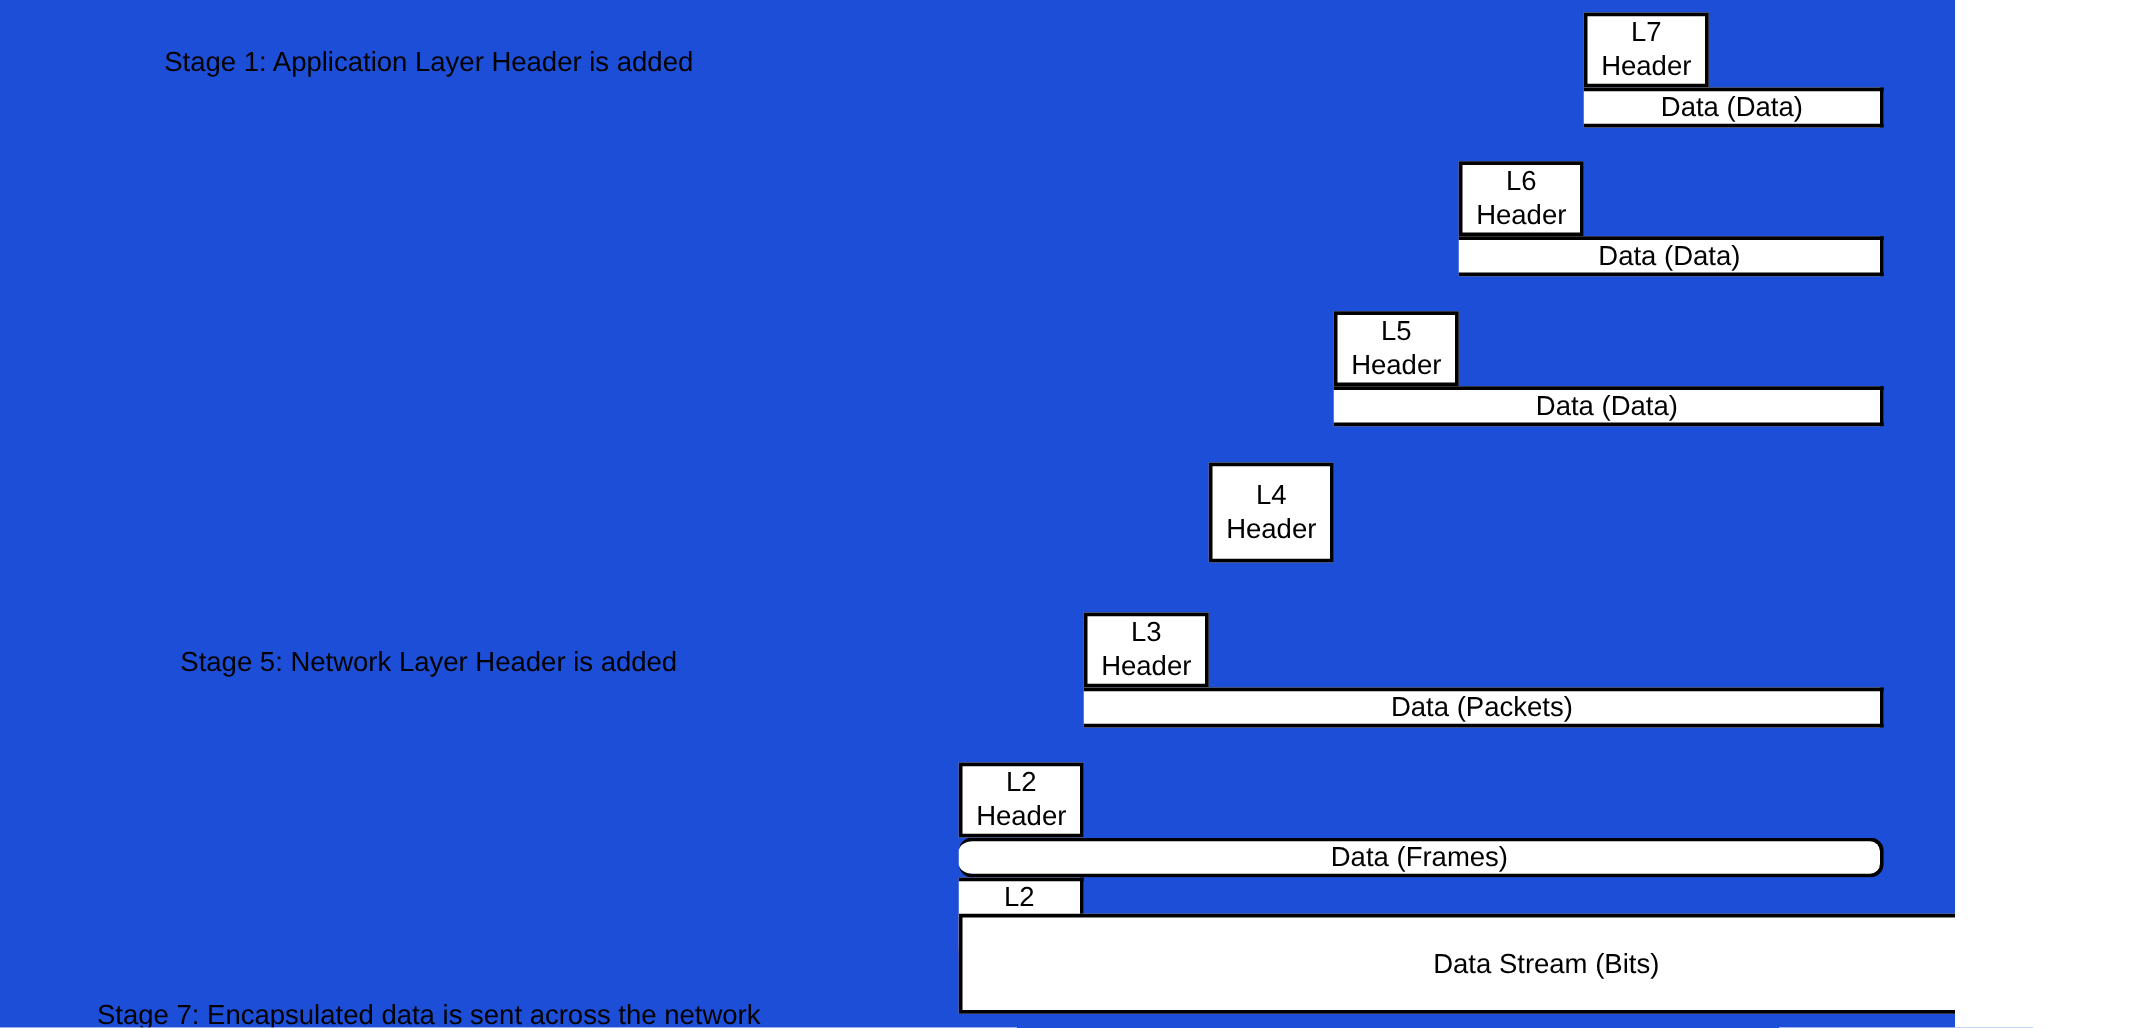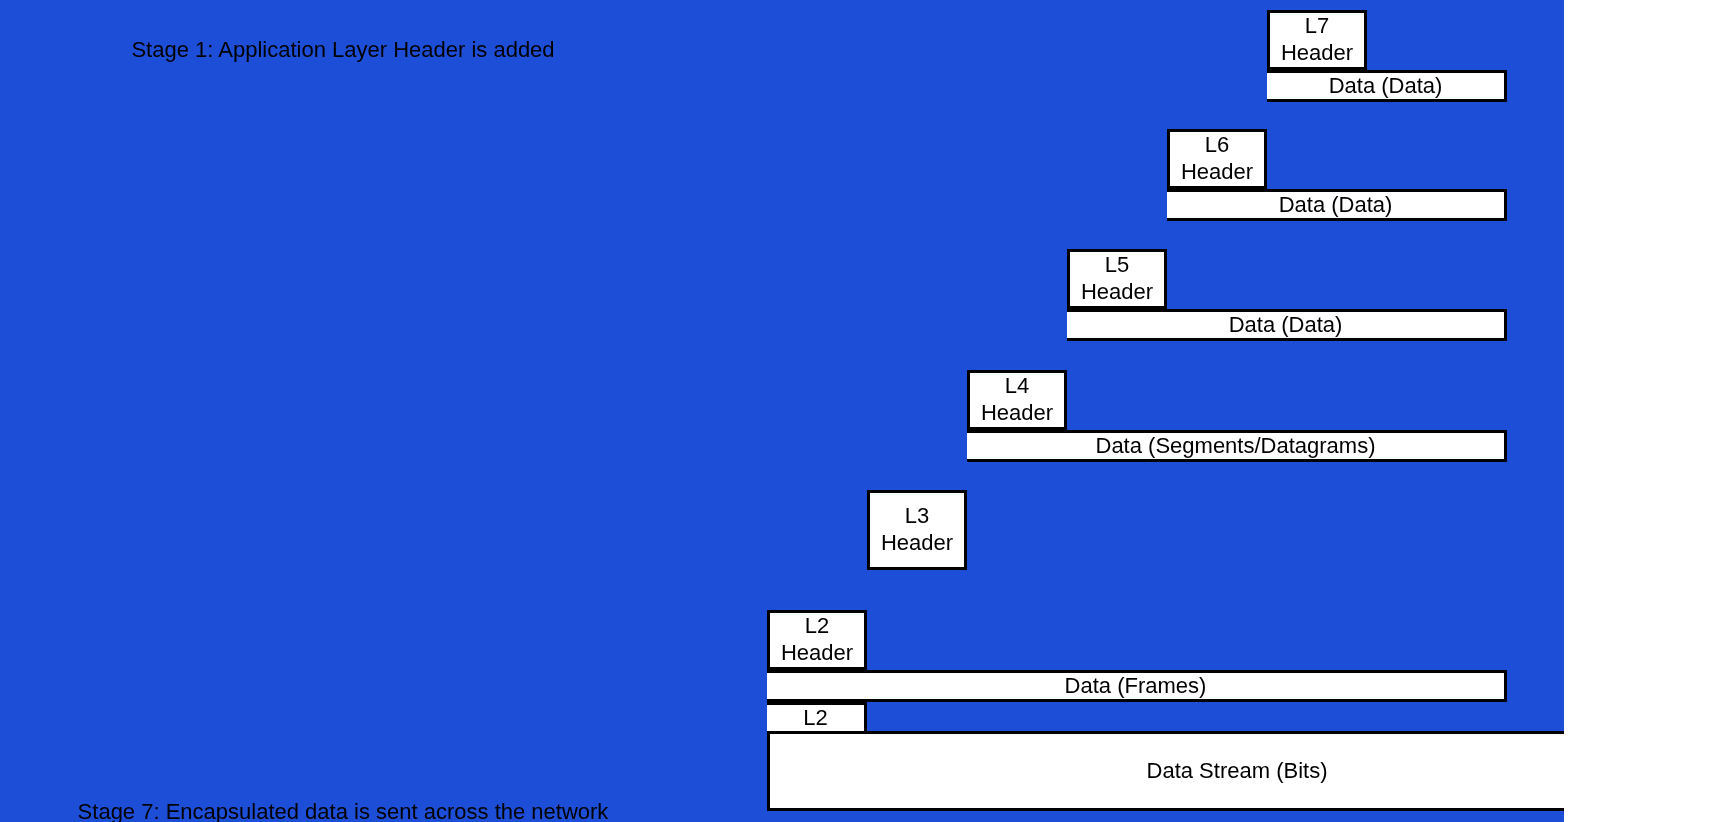--- a/index.html
+++ b/index.html
@@ -51,21 +51,21 @@
   }
   .cell + .cell {
     border-left: none;
   }
   .w100 { width: 100px; }
   .w240 { width: 240px; }
   .w340 { width: 340px; }
   .w440 { width: 440px; }
   .w540 { width: 540px; }
   .w640 { width: 640px; }
-  .w740 { width: 740px; }
+  .w740 { width: 740px; border-radius: 11px; }
   .w940 { width: 940px; text-align: right; }
 </style>
 </head>
 <body>
 
 <div class="diagram">
 
   <div class="stage-label" style="top:10px">Stage 1: Application Layer Header is added</div>
   <div class="pdu-box" style="top:10px; left:1267px">
     <div class="cell w100">
@@ -89,28 +89,29 @@
       <span>Header</span>
     </div>
     <div class="cell w440">Data (Data)</div>
   </div>
 
   <div class="pdu-box" style="top:370px; left:967px">
     <div class="cell w100">
       <span>L4</span>
       <span>Header</span>
     </div>
-    <div class="cell w540">Data (Segments/Datagrams)</div>
   </div>
 
+  <div class="stage-label" style="top:490px">Stage 5: Network Layer Header is added</div>
   <div class="pdu-box" style="top:490px; left:867px">
     <div class="cell w100">
       <span>L3</span>
       <span>Header</span>
     </div>
+    <div class="cell w640">Data (Packets)</div>
   </div>
 
   <div class="pdu-box" style="top:610px; left:767px">
     <div class="cell w100">
       <span>L2</span>
       <span>Header</span>
     </div>
     <div class="cell w740">Data (Frames)</div>
     <div class="cell w100">
       <span>L2</span>

